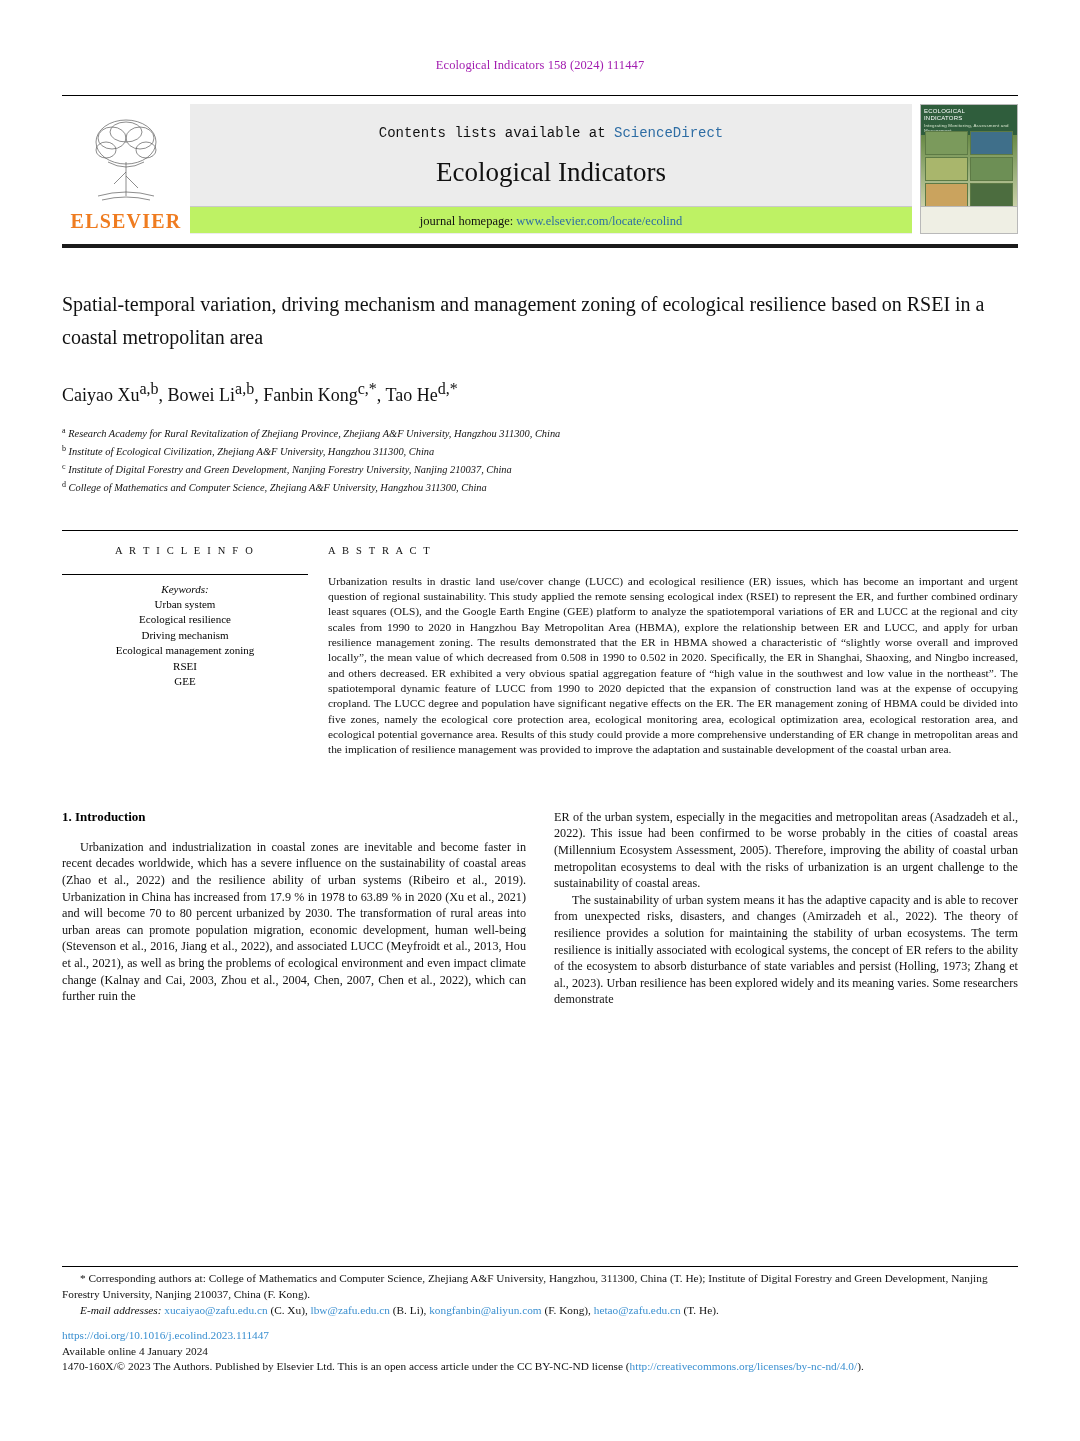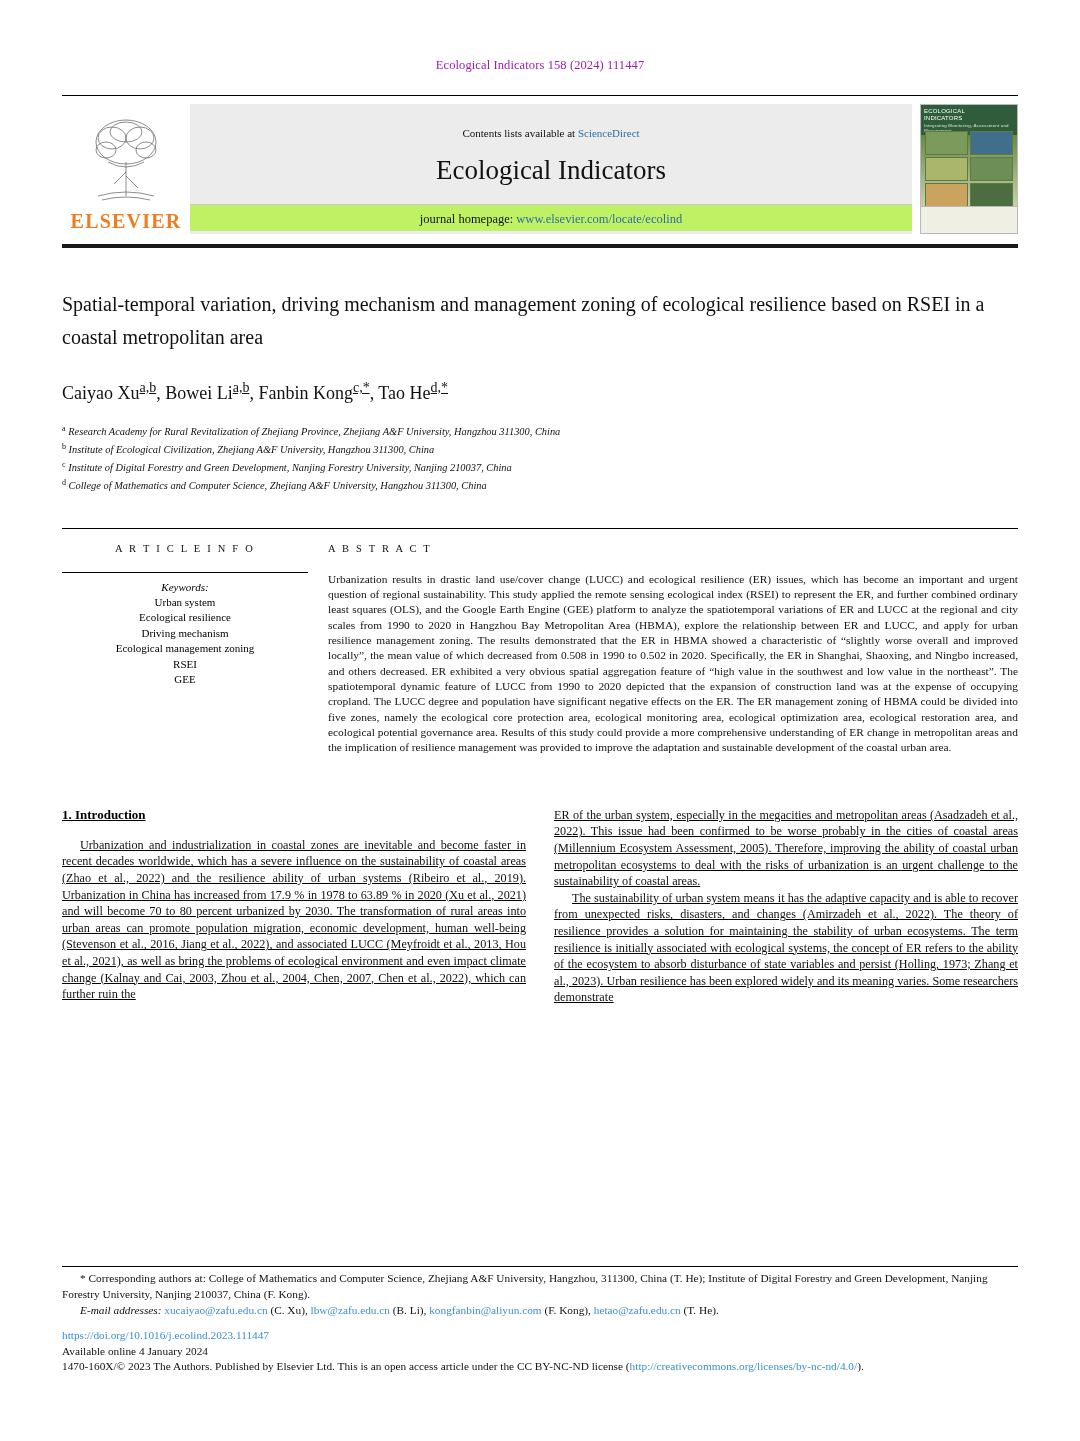--- a/index.html
+++ b/index.html
@@ -61,23 +61,24 @@
     flex: 1 1 auto;
     background: #ececec;
     margin: 8px 0 10px 0;
     display: flex;
     flex-direction: column;
     align-items: center;
     justify-content: center;
     position: relative;
   }
   .contents-line {
-    font-size: 11px;
+    font-size: 14px;
     margin-top: 20px;
     color: #111;
+    font-family: Liberation Mono, monospace;
   }
   .contents-line a { color:#2e6da4; text-decoration:none; }
   .journal-title {
     font-size: 27px;
     margin: 16px 0 18px 0;
     color: #111;
     font-family: "Liberation Serif", serif;
   }
   .homepage-bar {
     width: 100%;
@@ -132,21 +133,21 @@
     font-weight: 400;
     line-height: 33px;
     margin: 0;
     color: #111;
   }
   .authors {
     margin: 26px 62px 0 62px;
     font-size: 18px;
     color: #111;
   }
-  .authors sup { font-size: 14px; text-decoration: underline; }
+  .authors sup { font-size: 16px; }
   .affils {
     margin: 18px 62px 0 62px;
     font-size: 10.4px;
     font-style: italic;
     line-height: 14.5px;
     color: #111;
   }
   .affils sup { font-style: normal; font-size: 8px; }
   
   .info-abstract {
@@ -183,21 +184,21 @@
     text-align: justify;
     margin-top: 0;
     color: #111;
   }
   
   .body-cols {
     margin: 40px 62px 0 62px;
     display: flex;
     gap: 28px;
   }
-  .bcol { width: 464px; text-decoration: underline; }
+  .bcol { width: 464px; }
   h2.section {
     font-size: 13px;
     font-weight: bold;
     margin: 0 0 14px 0;
     font-family: "Liberation Serif", serif;
   }
   .para {
     font-size: 12.2px;
     line-height: 16.6px;
     text-align: justify;

